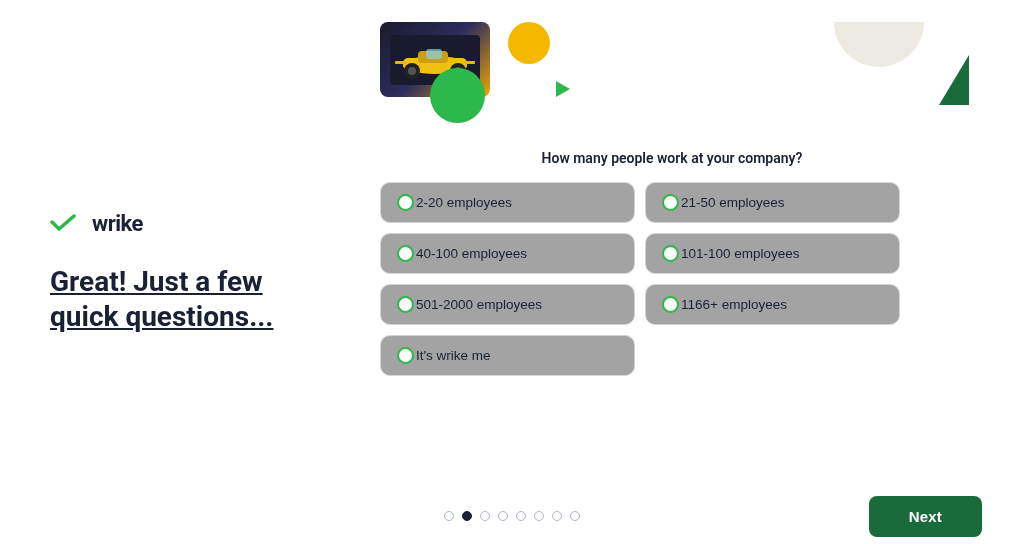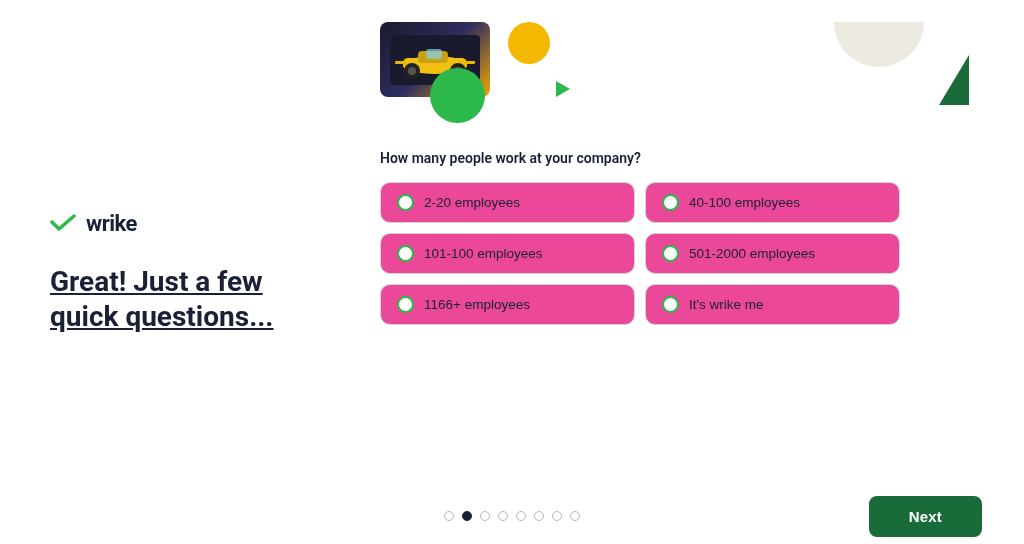--- a/index.html
+++ b/index.html
@@ -131,37 +131,38 @@
     
     .question-section {
       margin-top: 130px;
     }
 
     .question-label {
       font-size: 14px;
       font-weight: 600;
       color: #1a2035;
       margin-bottom: 16px;
+      text-align: center;
     }
 
     .options-grid {
       display: grid;
       grid-template-columns: 1fr 1fr;
       gap: 10px;
       max-width: 520px;
     }
 
     .option-btn {
       display: flex;
       align-items: center;
-      gap: 10px;
+      gap: 2px;
       padding: 11px 16px;
       border: 1.5px solid #d0d5dd;
       border-radius: 10px;
-      background: #ec4899;
+      background: #a3a3a3;
       cursor: pointer;
       font-size: 13.5px;
       color: #1a2035;
       transition: border-color 0.2s, background 0.2s;
       text-align: left;
     }
 
     .radio-circle {
       width: 17px;
       height: 17px;
@@ -216,21 +217,21 @@
       font-size: 15px;
       font-weight: 600;
       cursor: pointer;
       letter-spacing: 0.2px;
     }
 
     
     .wrike-logo {
       display: flex;
       align-items: center;
-      gap: 10px;
+      gap: 16px;
       margin-bottom: 28px;
     }
   </style>
 </head>
 <body>
 
 <div class="page-wrapper">
 
   <div class="left-panel">
     <div class="wrike-logo">
@@ -272,20 +273,24 @@
     <div class="question-section">
       <div class="question-label">How many people work at your company?</div>
       <div class="options-grid" id="options-grid">
 
       <button class="option-btn">
             <span class="radio-circle"></span>
             <span>2-20 employees</span>
           </button>
           <button class="option-btn">
             <span class="radio-circle"></span>
+            <span>21-50 employees</span>
+          </button>
+          <button class="option-btn">
+            <span class="radio-circle"></span>
             <span>40-100 employees</span>
           </button>
           <button class="option-btn">
             <span class="radio-circle"></span>
             <span>101-100 employees</span>
           </button>
           <button class="option-btn">
             <span class="radio-circle"></span>
             <span>501-2000 employees</span>
           </button>

